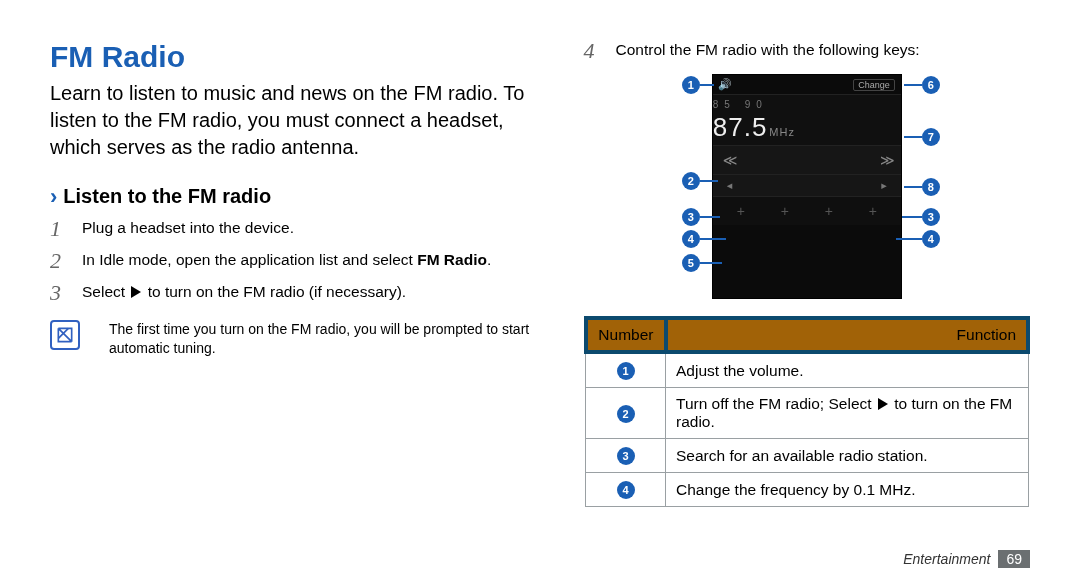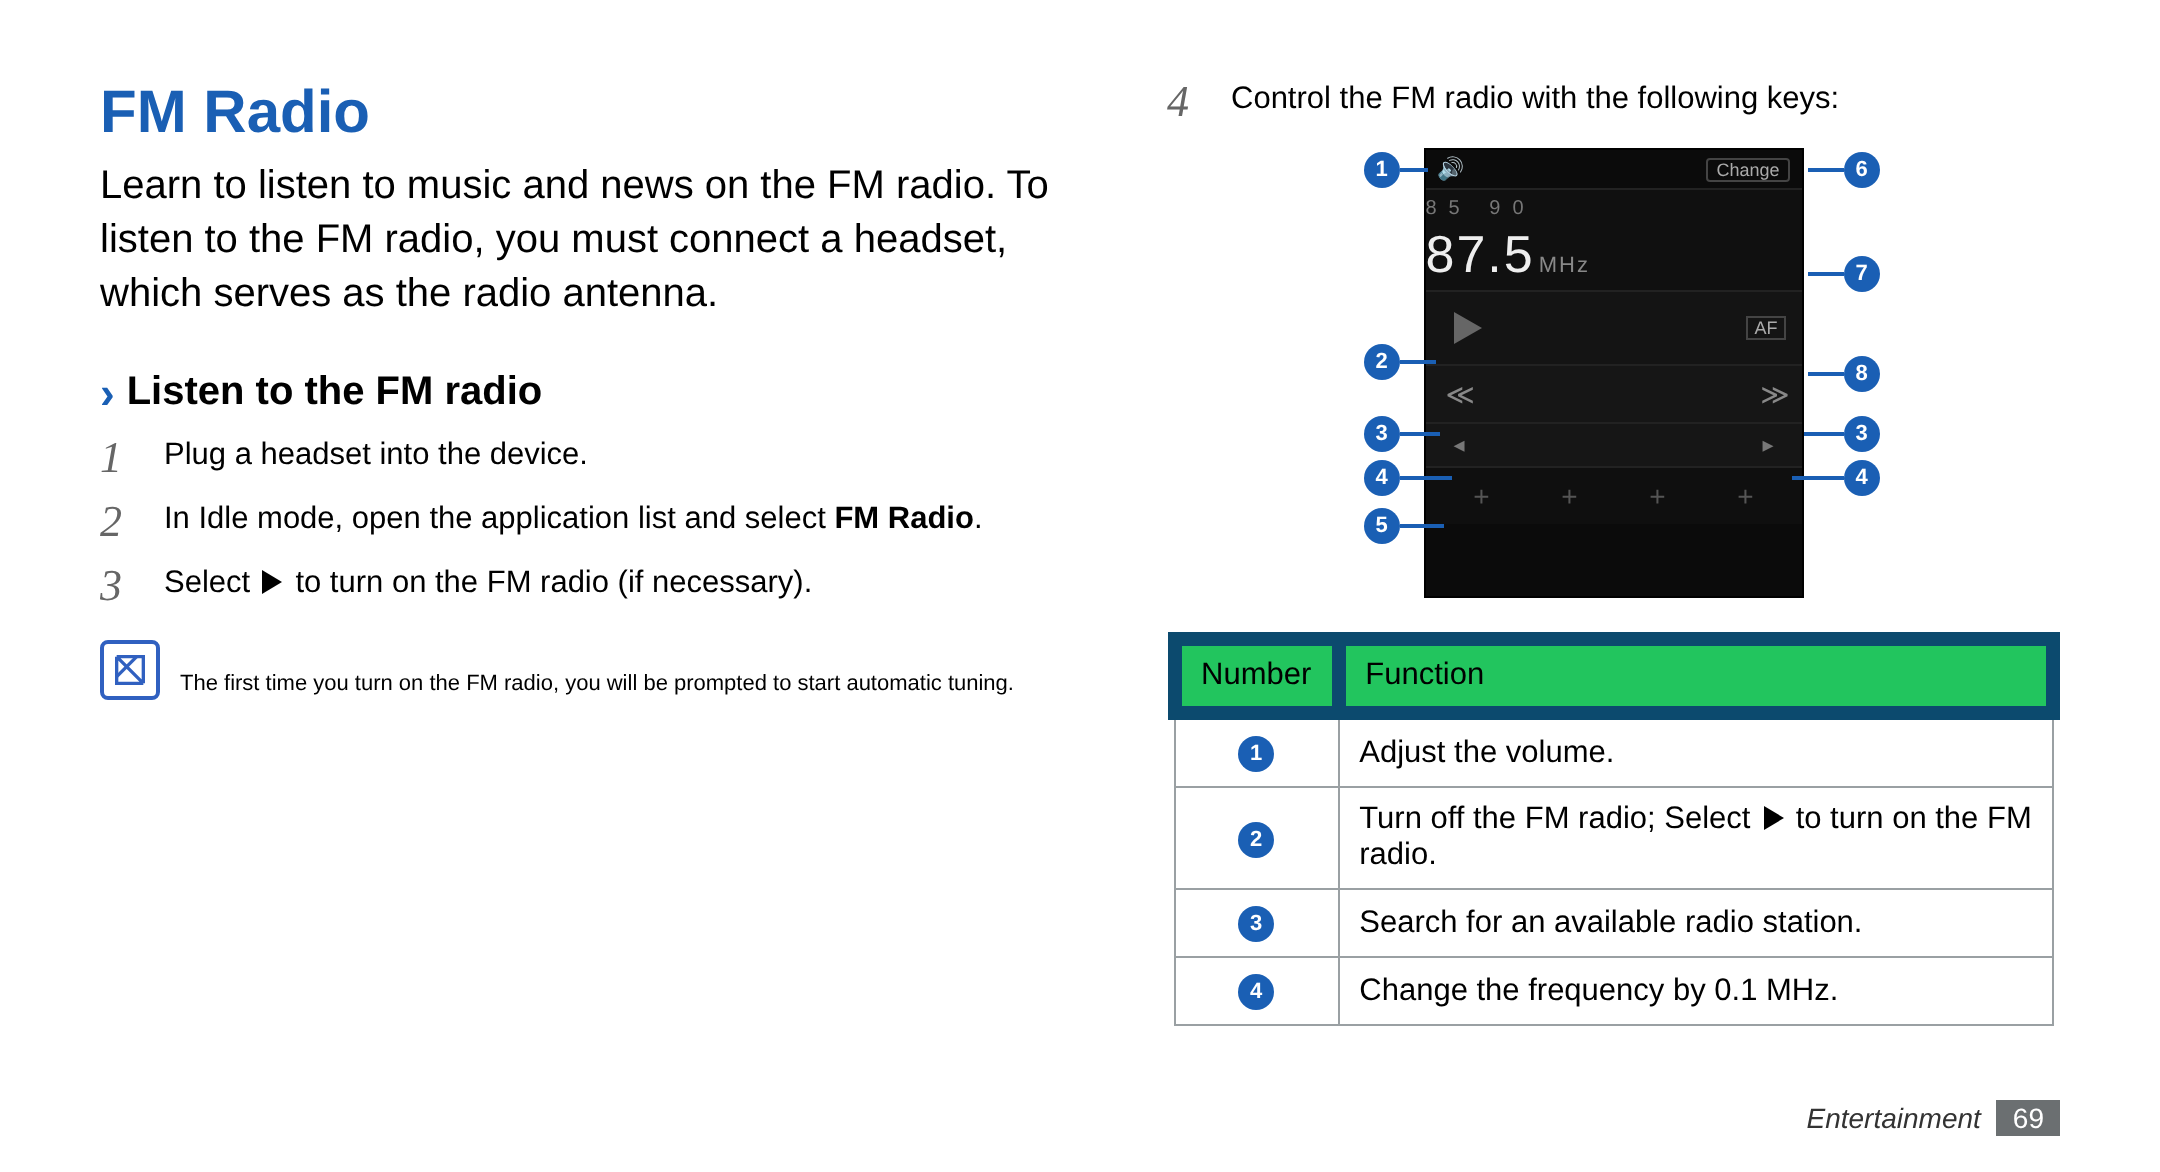--- a/index.html
+++ b/index.html
@@ -63,24 +63,25 @@
     margin-right: 6px;
     line-height: 1;
   }
   .step-body { flex: 1; }
   .bold { font-weight: 700; }
   .step-body-secondary {
     margin-top: 4px;
   }
   .note-row {
     display: flex;
-    align-items: flex-end;
+    align-items: flex-start;
     margin-top: 6px;
-    font-size: 11px;
+    font-size: 14px;
     line-height: 1.35;
+    gap: 19px;
   }
   .note-icon {
     width: 30px; height: 30px;
     border: 2px solid #3060c0;
     border-radius: 4px;
     display:flex; align-items:center; justify-content:center;
     margin-right: 10px;
     flex: 0 0 30px;
   }
   .note-icon svg { width: 20px; height: 20px; }
@@ -200,24 +201,24 @@
   .c4r { right: 12px; top: 158px;} .l4r{ right:30px; top:166px; width:26px;}
   .c5 { left: 20px; top: 182px;}  .l5 { left:38px; top:190px; width:22px;}
 
   
   table.func {
     width: 100%;
     border-collapse: collapse;
     font-size: 15.5px;
   }
   table.func th {
-    text-align:left;
+    text-align:right;
     font-weight:400;
-    background:#22c55e;
-    border:7px solid #0c4a6e;
+    background:#a16207;
+    border:4px solid #0c4a6e;
     padding: 6px 10px;
   }
   table.func td {
     border-bottom:1px solid #9aa0a3;
     border-left:1px solid #9aa0a3;
     border-right:1px solid #9aa0a3;
     padding: 7px 10px;
     vertical-align: middle;
   }
   table.func td.num-cell {
@@ -300,24 +301,20 @@
       <div class="phone">
         <div class="ph-top">
           <span>🔊</span>
           <span class="ph-speaker">Change</span>
         </div>
         <div class="ph-dial">
           <div class="ph-presets">85    90</div>
           <div class="ph-freq">
             <span>87.5</span><span class="ph-mhz">MHz</span>
           </div>
-        </div>
-        <div class="ph-off">
-          <span class="ph-off-play"></span>
-          <span class="ph-af">AF</span>
         </div>
         <div class="ph-seek">
           <span class="seek-btn">≪</span>
           <span class="seek-btn">≫</span>
         </div>
         <div class="ph-step">
           <span>◂</span>
           <span>▸</span>
         </div>
         <div class="ph-fav">

